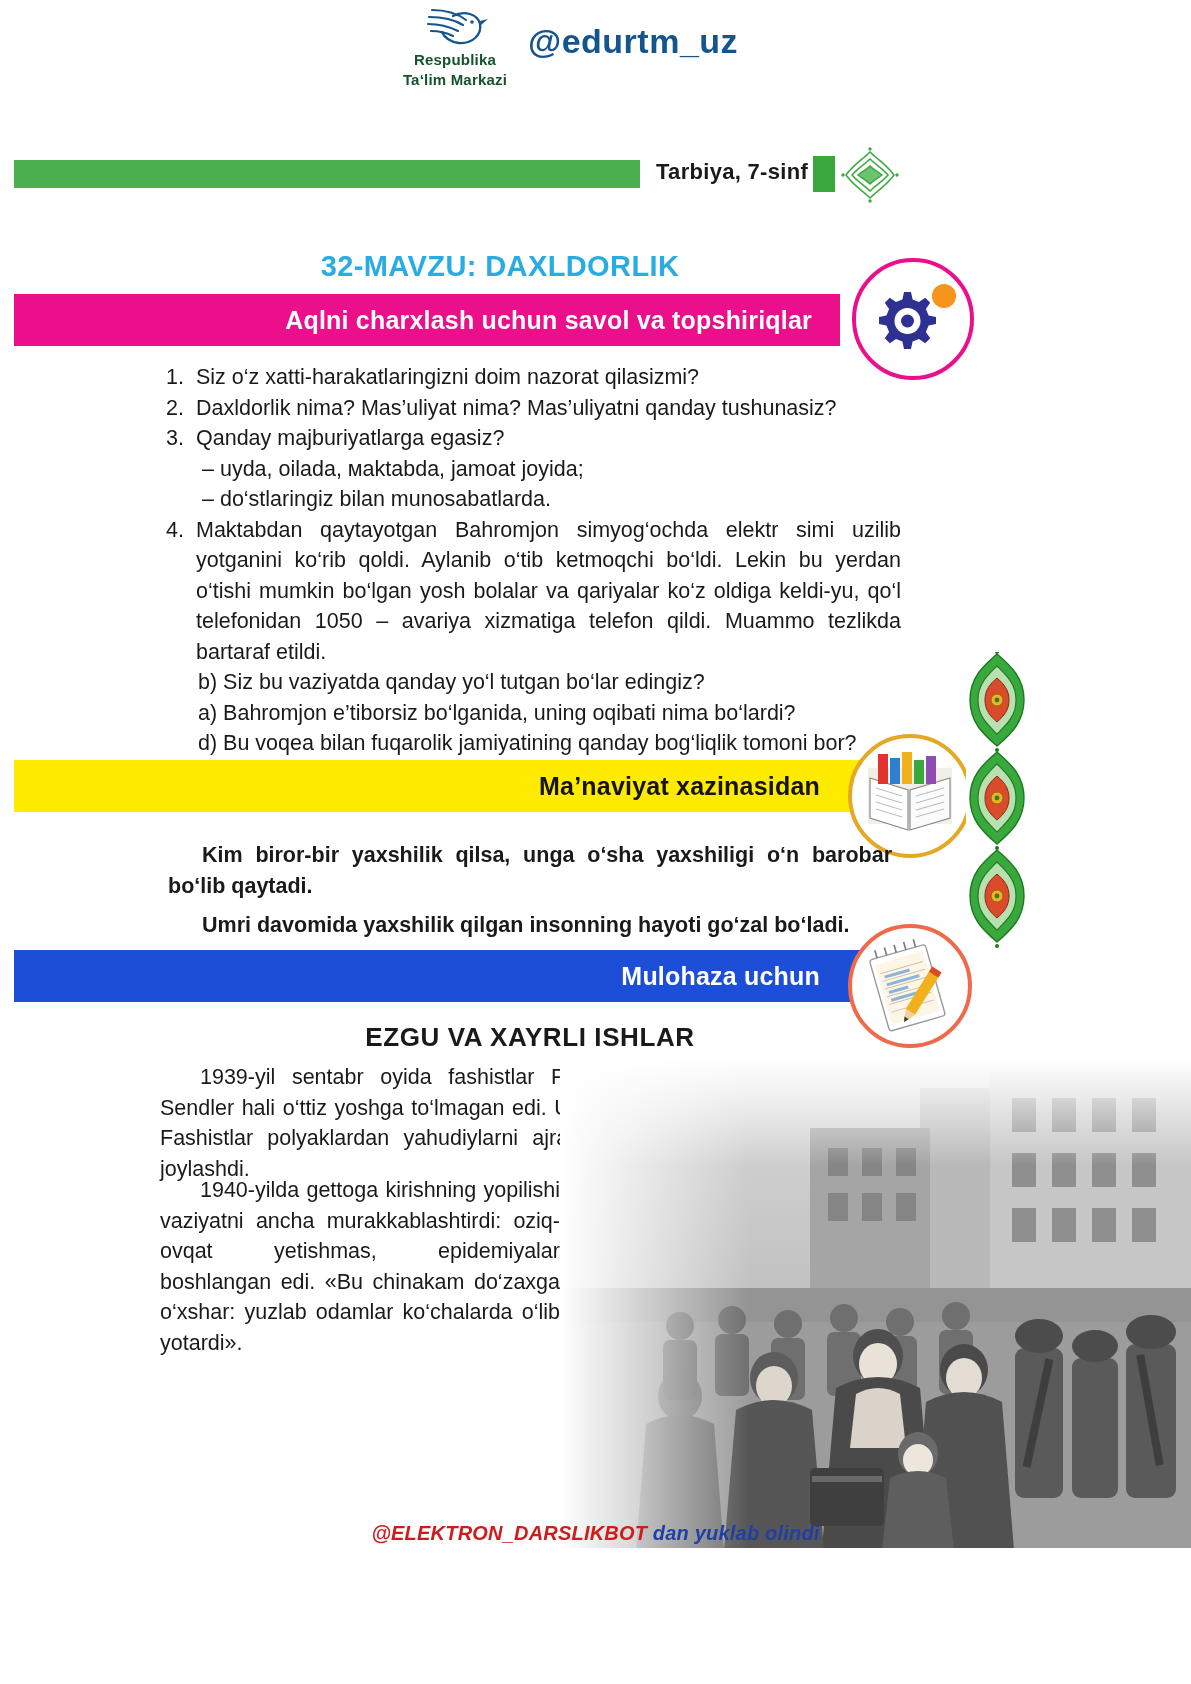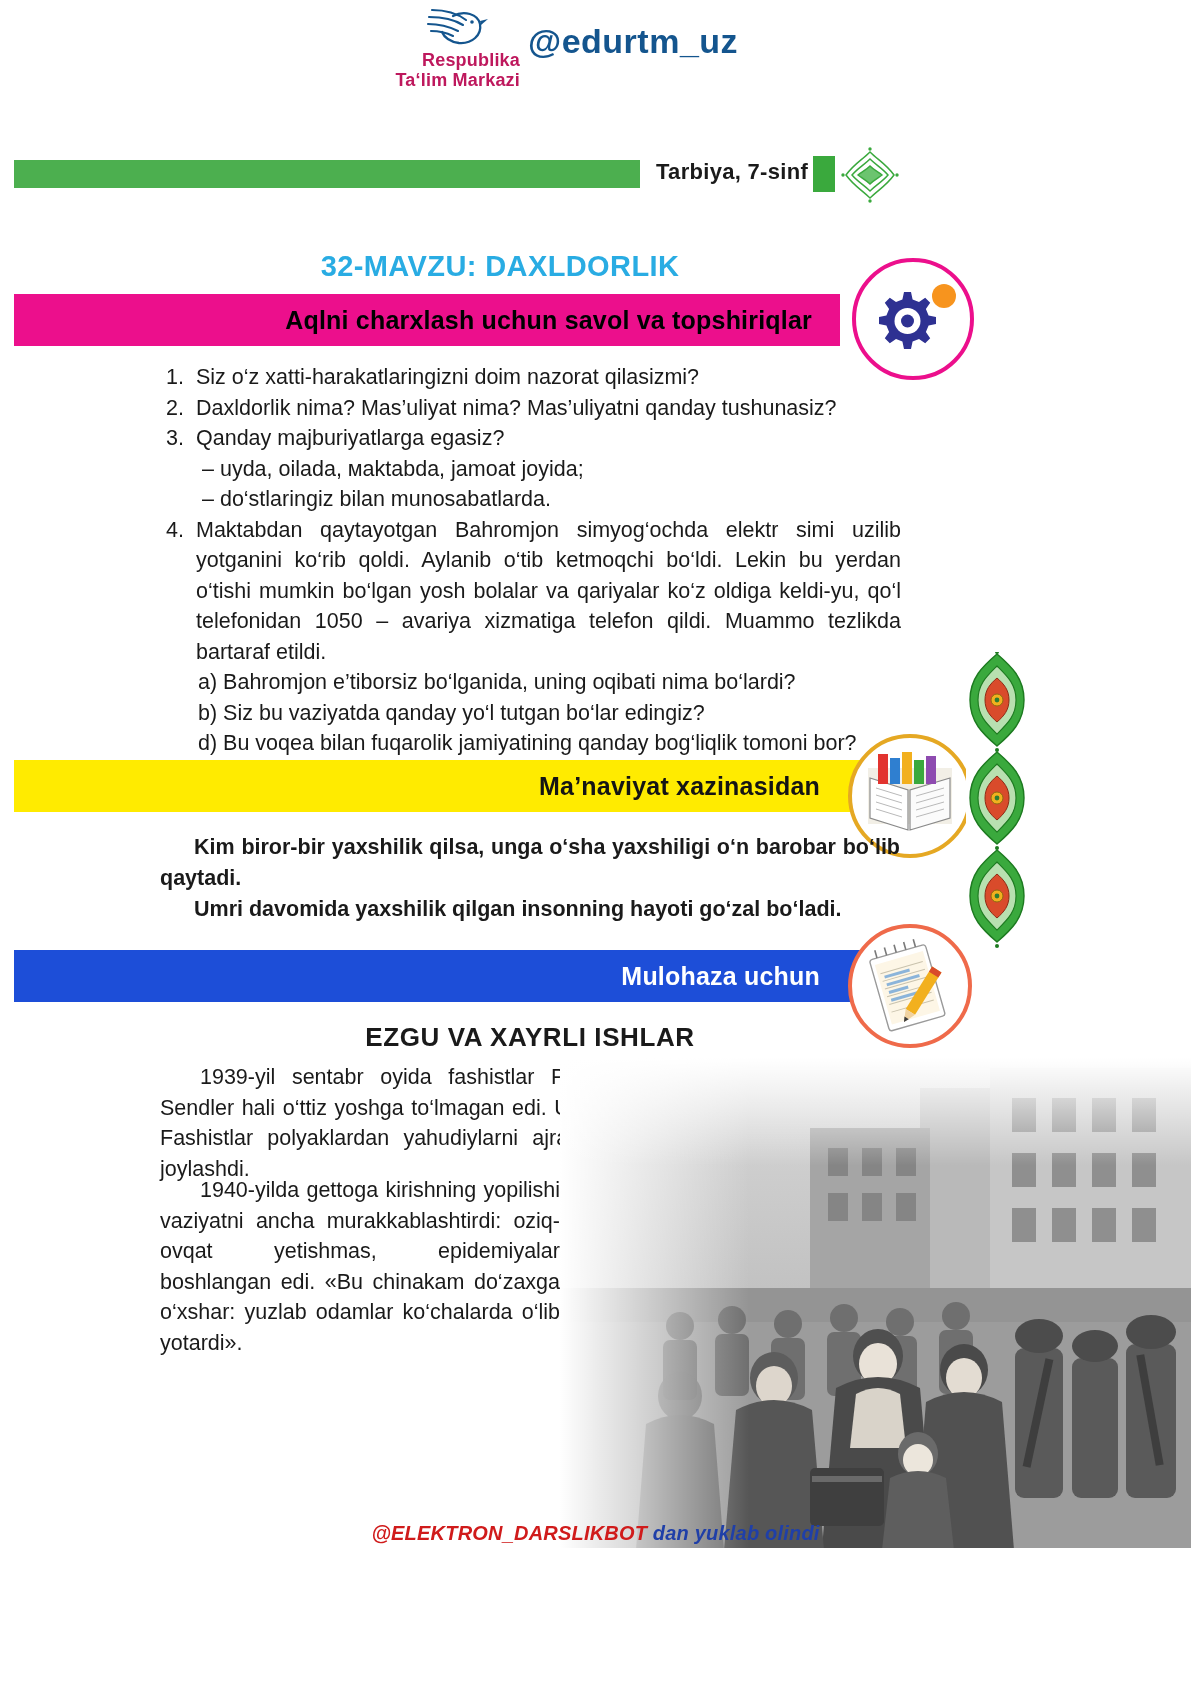--- a/index.html
+++ b/index.html
@@ -28,26 +28,25 @@
     left: 390px; top: 4px;
     width: 130px;
     text-align: center;
   }
   .logo-mark {
     width: 70px; height: 44px;
     margin: 0 auto 2px auto;
     display: block;
   }
   .logo-line1, .logo-line2 {
-    color: #be185d;
-    font-weight: bold;
-    font-size: 18px;
+    color: #14532d;
+    font-weight: bold;
+    font-size: 15px;
     letter-spacing: .2px;
     line-height: 20px;
-    text-align: right;
   }
   .handle {
     position: absolute;
     left: 528px; top: 22px;
     color: #14558e;
     font-size: 34px;
     font-weight: bold;
     letter-spacing: .5px;
   }
 
@@ -100,21 +99,21 @@
     justify-content: flex-end;
     box-sizing: border-box;
     padding-right: 34px;
     font-weight: bold;
     letter-spacing: .2px;
   }
   .banner.pink {
     top: 294px;
     width: 826px;
     background: #ec0f8c;
-    color: #000000;
+    color: #ffffff;
     font-size: 25px;
     padding-right: 28px;
   }
   .banner.yellow {
     top: 760px;
     width: 918px;
     background: #ffeb00;
     color: #141414;
     font-size: 25px;
     padding-right: 112px;
@@ -201,21 +200,21 @@
   
   .quote {
     position: absolute;
     left: 160px; top: 832px;
     width: 740px;
     font-size: 21.5px;
     line-height: 31px;
     font-weight: bold;
   }
   .quote p {
-    margin: 0;
+    margin: 8px;
     text-indent: 34px;
     text-align: justify;
   }
   .quote p.last { text-align: left; }
 
   
   .story-head {
     position: absolute;
     left: 0; top: 1022px;
     width: 1060px;
@@ -344,22 +343,22 @@
     <div class="qnum">3.</div>
     <div class="qtext nojust">Qanday majburiyatlarga egasiz?</div>
   </div>
   <div class="sub">– uyda, oilada, мaktabda, jamoat joyida;</div>
   <div class="sub">– do‘stlaringiz bilan munosabatlarda.</div>
 
   <div class="qrow">
     <div class="qnum">4.</div>
     <div class="qtext">Maktabdan qaytayotgan Bahromjon simyog‘ochda elektr simi uzilib yotganini ko‘rib qoldi. Aylanib o‘tib ketmoqchi bo‘ldi. Lekin bu yerdan o‘tishi mumkin bo‘lgan yosh bolalar va qariyalar ko‘z oldiga keldi-yu, qo‘l telefonidan 1050 – avariya xizmatiga telefon qildi. Muammo tezlikda bartaraf etildi.</div>
   </div>
+  <div class="abc last">b) Siz bu vaziyatda qanday yo‘l tutgan bo‘lar edingiz?</div>
   <div class="abc">a) Bahromjon e’tiborsiz bo‘lganida, uning oqibati nima bo‘lardi?</div>
-  <div class="abc last">b) Siz bu vaziyatda qanday yo‘l tutgan bo‘lar edingiz?</div>
   <div class="abc">d) Bu voqea bilan fuqarolik jamiyatining qanday bog‘liqlik tomoni bor?</div>
 </div>
 
 <div class="banner yellow">
   <span>Ma’naviyat  xazinasidan</span>
 </div>
 <div class="book-badge">
   <svg class="badge-svg" viewBox="0 0 116 116">
     <rect x="16" y="30" width="84" height="56" fill="#f2efe6"></rect>
     <path d="M18 40 L56 52 L56 92 L18 80 Z" fill="#ffffff" stroke="#8a8a8a" stroke-width="1.2"></path>

